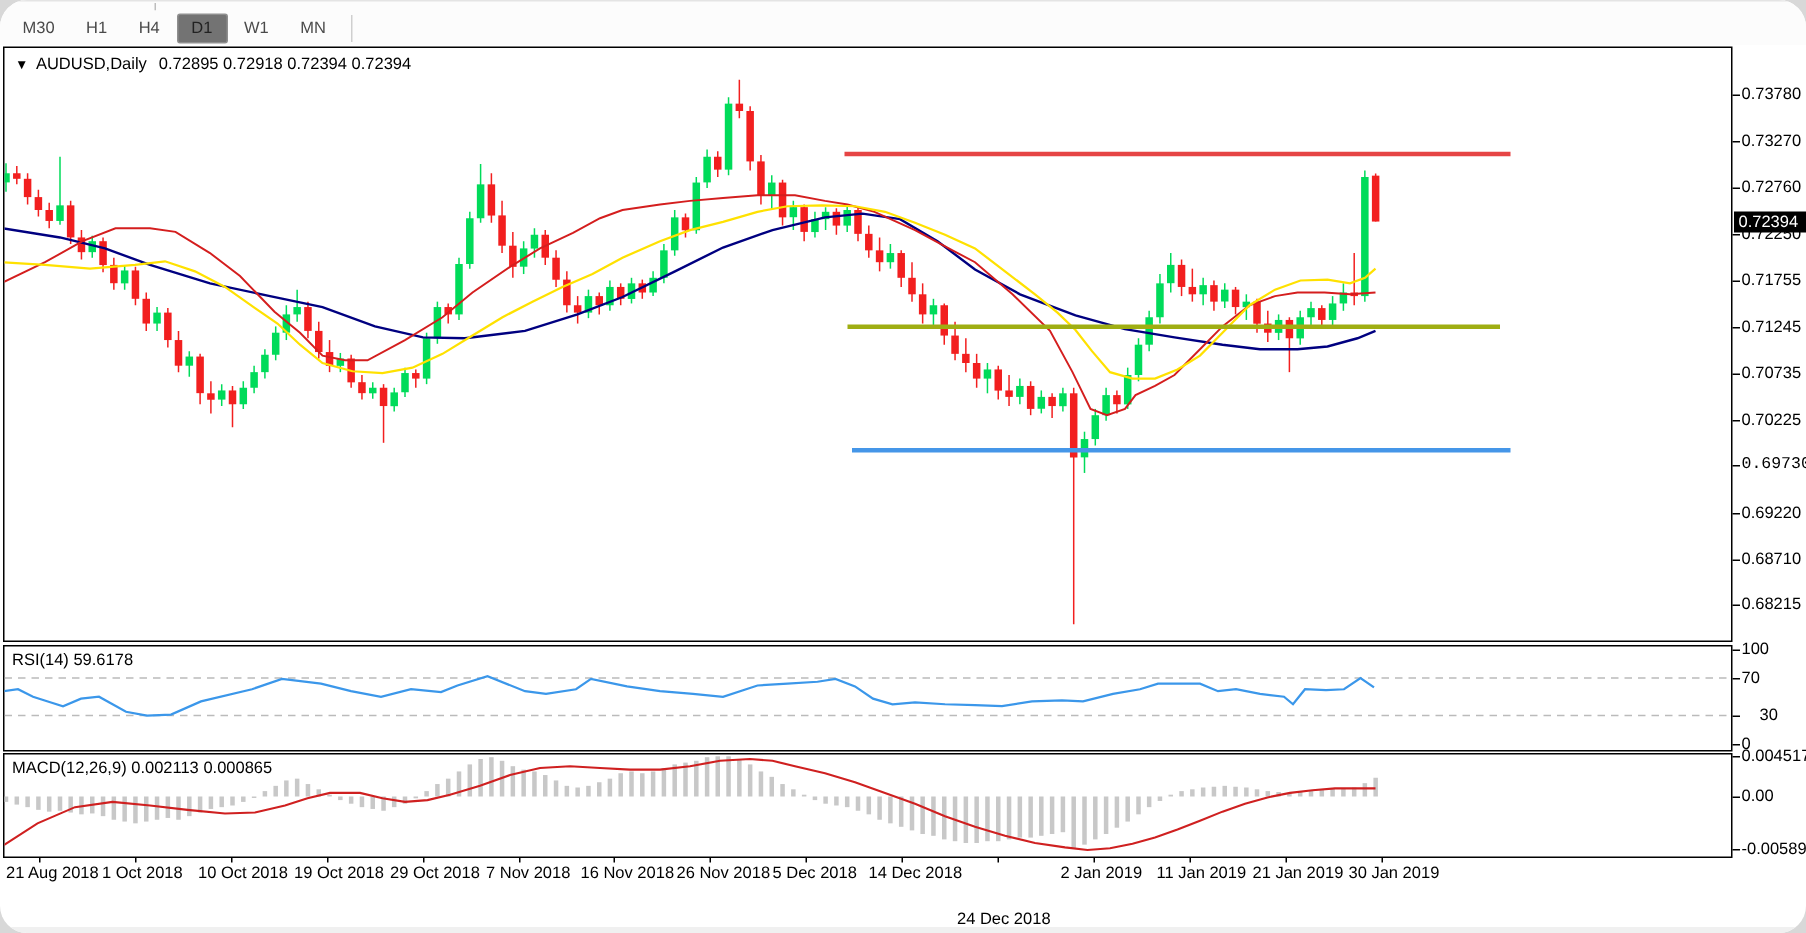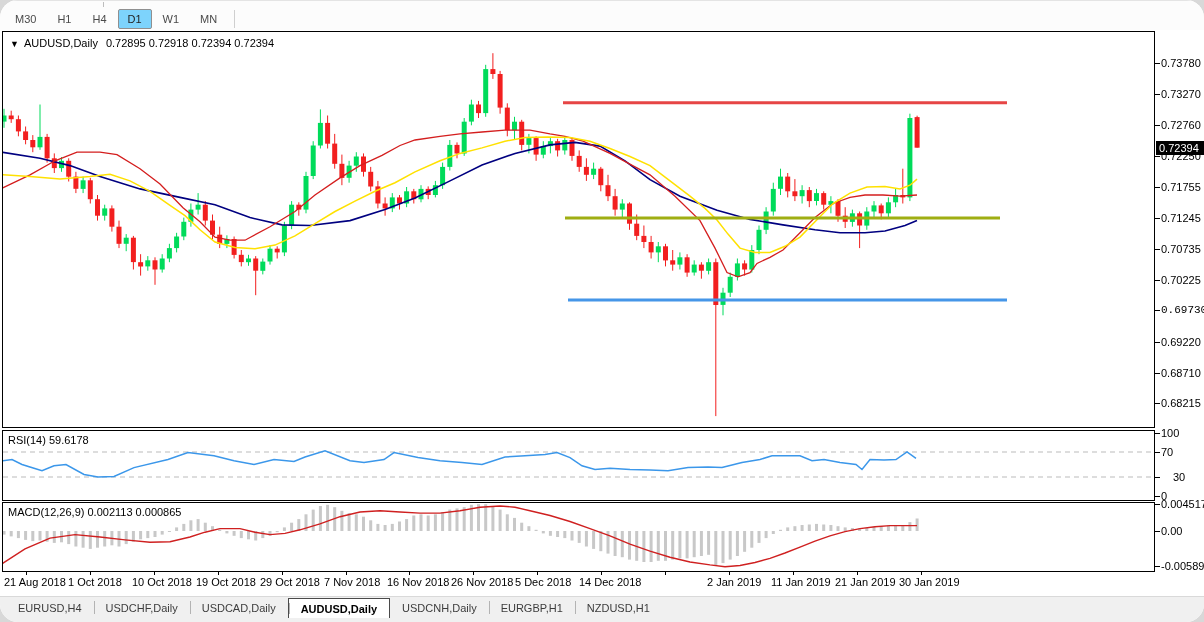--- a/index.html
+++ b/index.html
@@ -6,21 +6,21 @@
   body { background:#d8d8d8; font-family:"Liberation Sans", sans-serif; }
   #screen { position:relative; width:1204px; height:622px; background:#ffffff; overflow:hidden; font-size:11px; color:#000;border-radius:18px; }
 
   
   #topstrip { position:absolute; left:0; top:0; width:1204px; height:7px; background:#fcfcfc; border-top:1px solid #e4e4e4; }
   #topstrip .grip { position:absolute; left:103px; top:1px; width:1px; height:5px; background:#bdbdbd; }
 
   
   #toolbar { position:absolute; left:0; top:7px; width:1204px; height:23px; background:#fcfcfc; display:flex; align-items:center; padding-left:5px; }
   .tfbtn { display:inline-block; padding:3px 9px; margin-right:1px; color:#4a4a4a; border:1px solid transparent; border-radius:2px; cursor:default; }
-  .tfbtn.active { border:1px solid #8f8f8f; background:#7dd3fc; color:#222; }
+  .tfbtn.active { border:1px solid #8f8f8f; background:#737373; color:#222; }
   .tbsep { width:1px; height:18px; background:#cfcfcf; margin:0 6px; }
 
   
   .pane { position:absolute; left:2px; width:1153px; background:#fff; border:1px solid #000; }
   #pane-main { top:31px; height:397px; }
   #pane-rsi  { top:430px; height:71px; }
   #pane-macd { top:502px; height:70px; }
   .pane svg { display:block; }
 
   #chart-title { position:absolute; left:10px; top:37px; color:#000; }
@@ -547,23 +547,14 @@
       <div class="datetick" style="left: 729px;"></div>
       <div class="datelabel" style="left: 707px;">2 Jan 2019</div>
       <div class="datetick" style="left: 793px;"></div>
       <div class="datelabel" style="left: 771px;">11 Jan 2019</div>
       <div class="datetick" style="left: 857px;"></div>
       <div class="datelabel" style="left: 835px;">21 Jan 2019</div>
       <div class="datetick" style="left: 921px;"></div>
       <div class="datelabel" style="left: 899px;">30 Jan 2019</div>
     </div>
 
-  <div id="tabbar">
-      <div class="tab">EURUSD,H4</div>
-      <div class="tab">USDCHF,Daily</div>
-      <div class="tab">USDCAD,Daily</div>
-      <div class="tab active">AUDUSD,Daily</div>
-      <div class="tab">USDCNH,Daily</div>
-      <div class="tab">EURGBP,H1</div>
-      <div class="tab">NZDUSD,H1</div>
-    </div>
   <div id="bottomstrip"></div>
 </div>
 
 </body></html>

